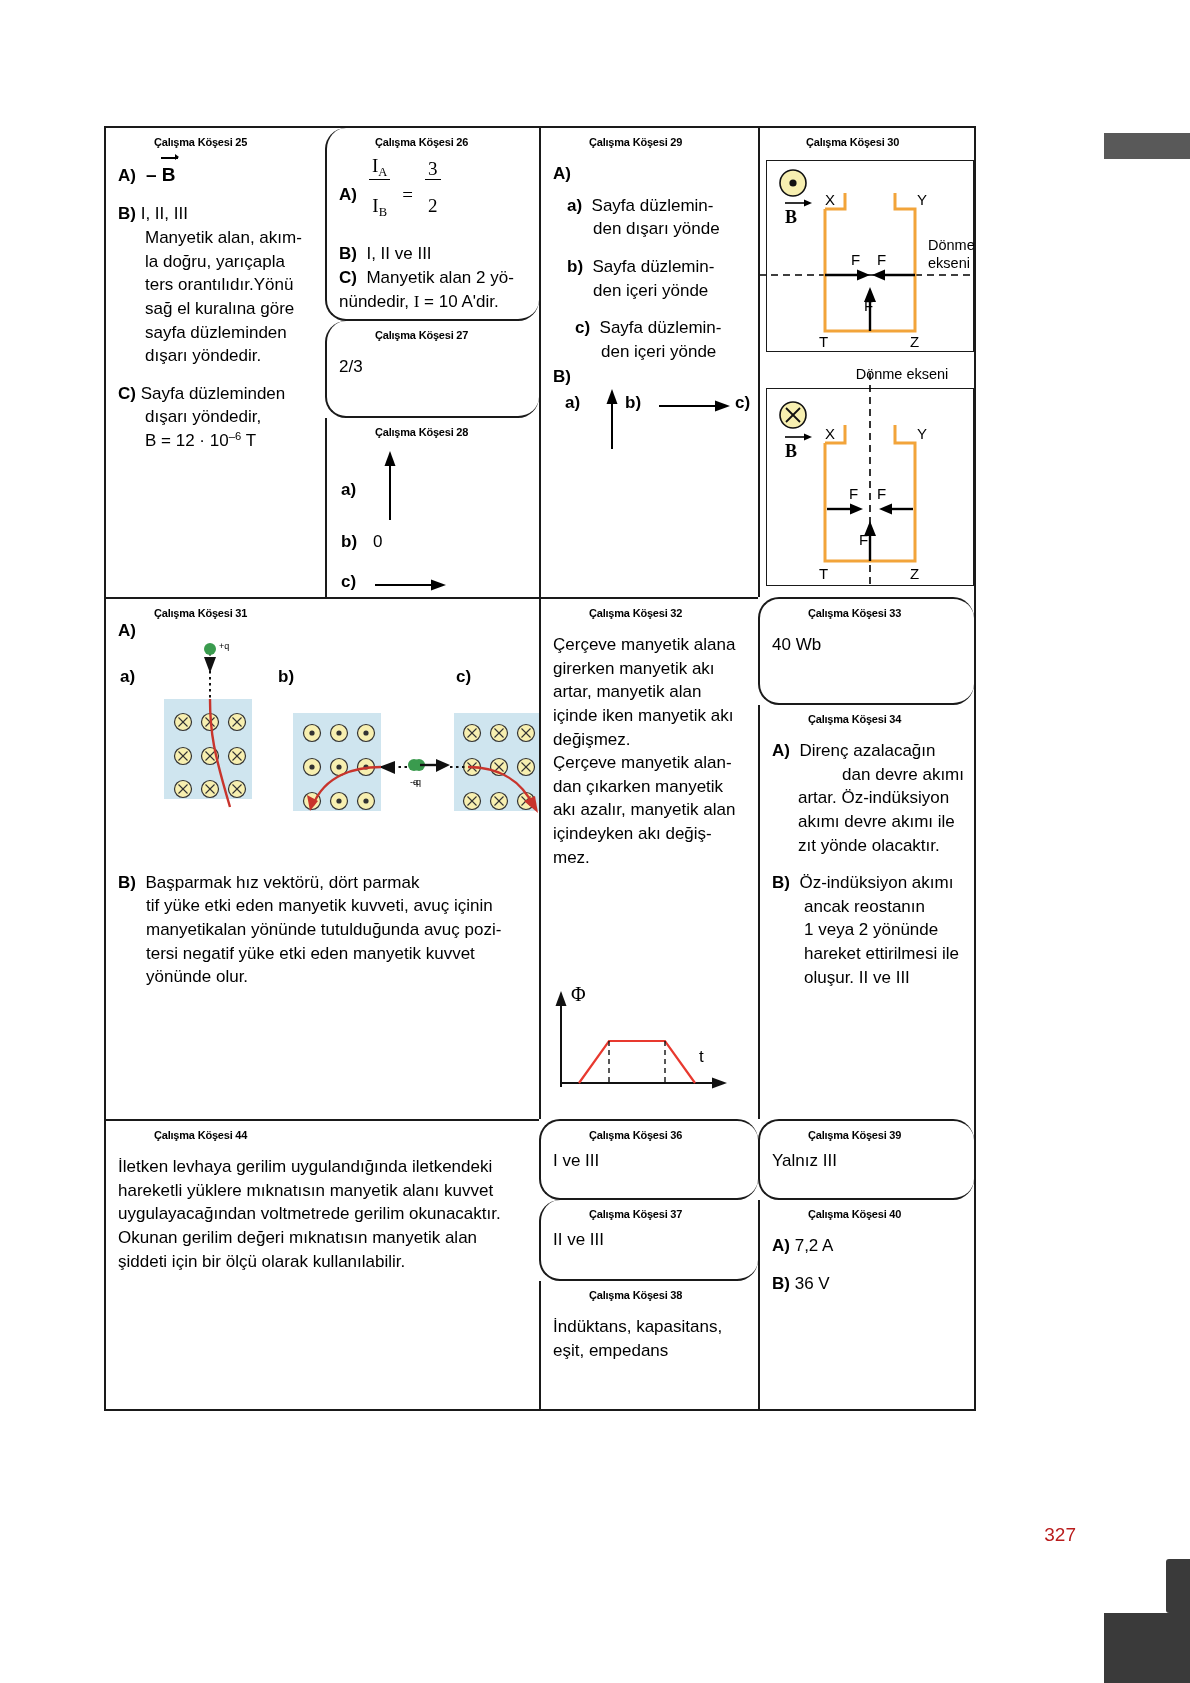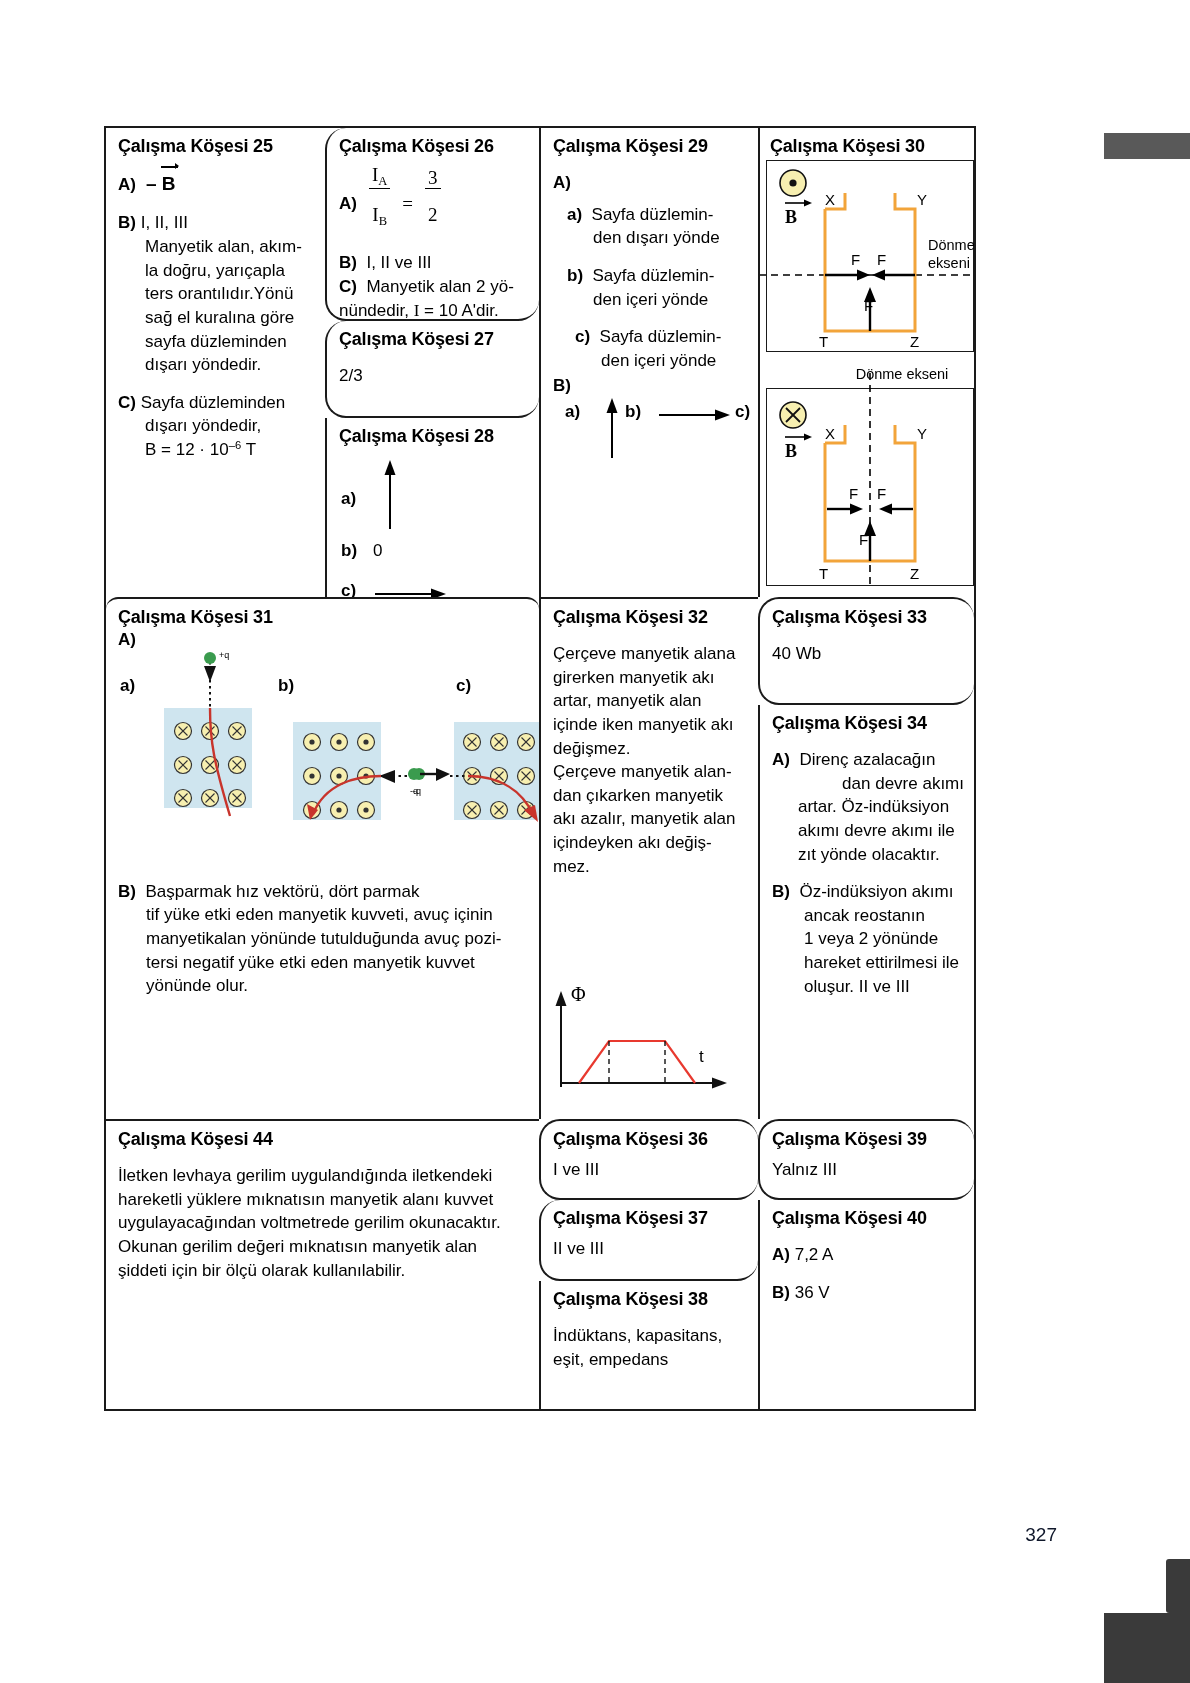--- a/index.html
+++ b/index.html
@@ -44,23 +44,24 @@
     box-sizing: border-box;
     padding: 8px 10px 6px 12px;
     overflow: hidden;
   }
   .bl { border-left: 2px solid #1a1a1a; }
   .bt { border-top: 2px solid #1a1a1a; }
   .bb { border-bottom: 2px solid #1a1a1a; border-radius: 21px; }
 
   .title {
     font-weight: bold;
-    font-size: 18px;
+    font-size: 11px;
     letter-spacing: -0.2px;
     white-space: nowrap;
+    margin-left: 36px;
   }
   .txt {
     font-size: 17px;
     line-height: 1.39;
   }
   .lbl { font-weight: bold; }
   .ind { display: block; }
   .hang2 {
     display: block;
     padding-left: 27px;
@@ -100,23 +101,23 @@
   .frac .den { display: block; border-top: 1.6px solid #000; padding: 16px 3px; }
   .sub { font-size: 0.66em; vertical-align: -0.28em; }
   .sup { font-size: 0.66em; vertical-align: 0.55em; }
   .serif { font-family: "Liberation Serif", serif; }
 
   
   svg { display: block; overflow: visible; }
 
   .pagenum {
     position: absolute;
-    right: 133px; top: 1524px;
+    right: 114px; top: 1524px;
     font-size: 19px;
-    color: #0f172a;
+    color: #b91c1c;
   }
 
   .abs { position: absolute; }
 </style>
 </head>
 <body>
 
 <div class="page">
 
   <div class="tab-top"></div>
@@ -312,21 +313,21 @@
           <polygon points="112,120 125,114.5 125,125.5" fill="#000"></polygon>
           <text x="82" y="110" font-family="Liberation Sans, sans-serif" font-size="15">F</text>
           <text x="110" y="110" font-family="Liberation Sans, sans-serif" font-size="15">F</text>
           <line x1="103" y1="172" x2="103" y2="142" stroke="#000" stroke-width="2.4"></line>
           <polygon points="103,132 97,147 109,147" fill="#000"></polygon>
           <text x="92" y="156" font-family="Liberation Sans, sans-serif" font-size="15">F</text>
         </svg>
       </div>
     </div>
 
-    <div class="cell bt" style="left:0;top:469px;width:433px;height:522px;border-radius:12px;">
+    <div class="cell bt" style="left:0;top:469px;width:433px;height:522px;">
       <div class="title">Çalışma Köşesi 31</div>
       <div class="txt lbl">A)</div>
 
       <div style="position:relative;height:200px;">
 
         <span class="txt lbl abs" style="left:2px;top:22px;">a)</span>
         <svg class="abs" style="left:28px;top:-6px;" width="130" height="190">
           <rect x="18" y="62" width="88" height="100" fill="#cfe5ef"></rect>
 
           <g>

